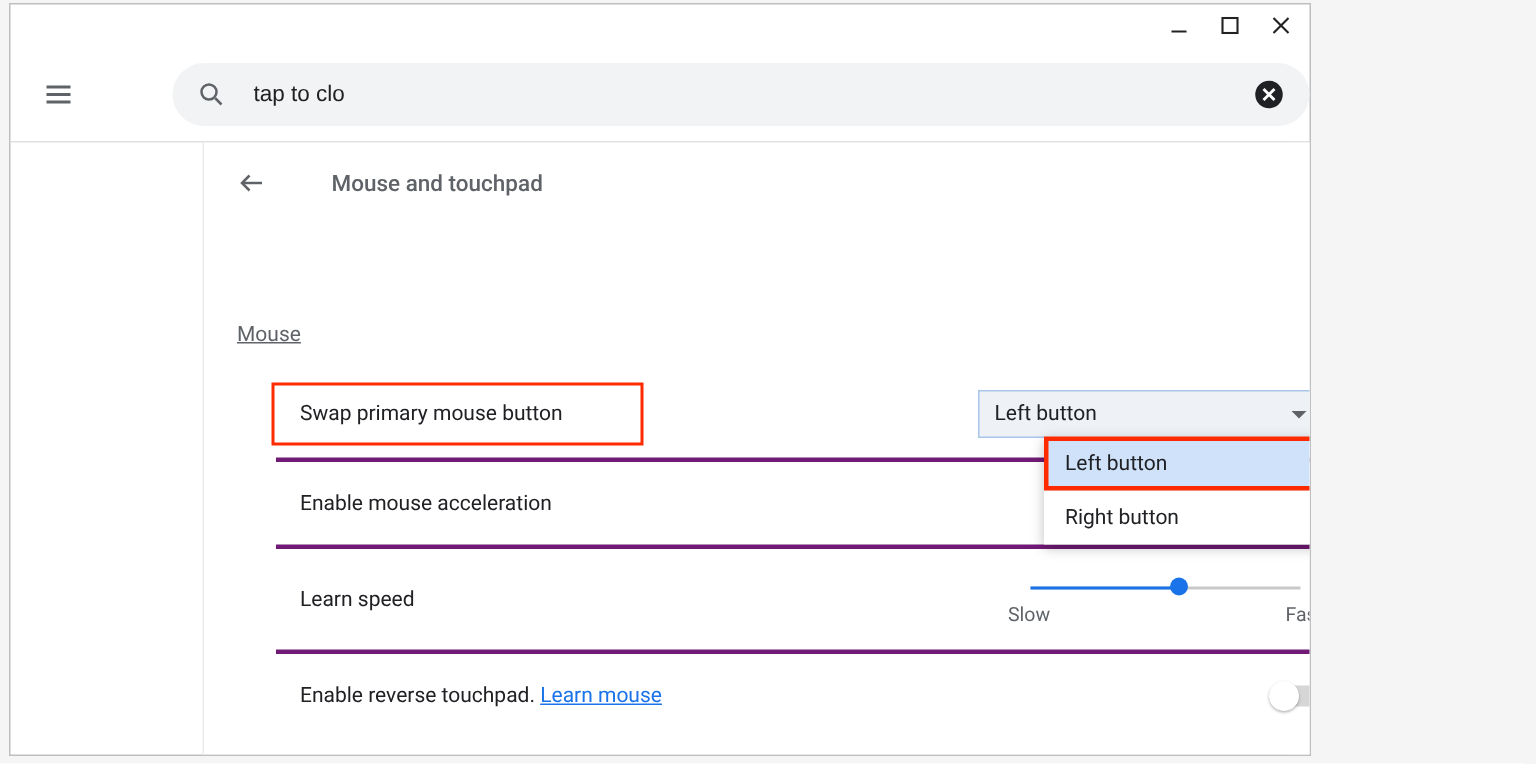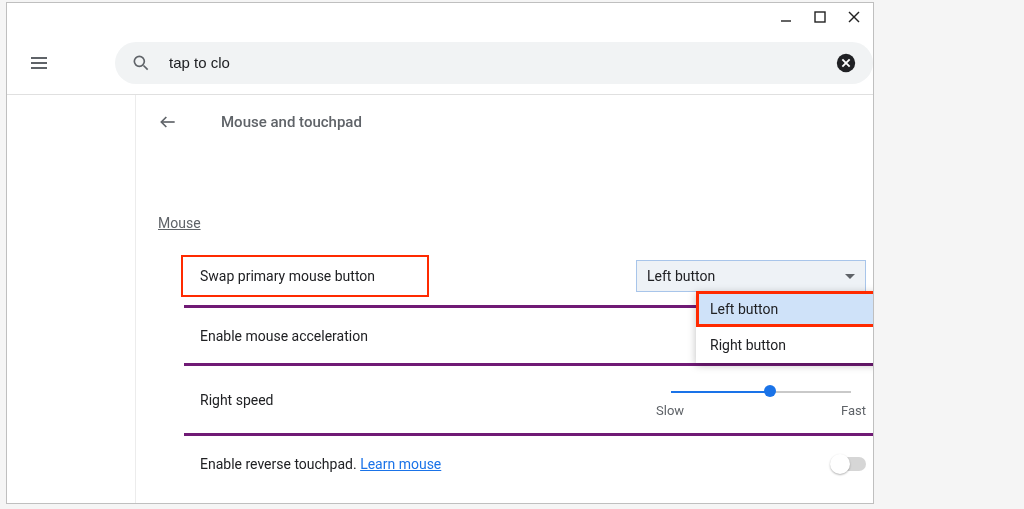--- a/index.html
+++ b/index.html
@@ -139,21 +139,21 @@
       position: absolute;
       left: 22px;
       top: 120px;
       font-size: 14px;
       color: #5f6368;
       text-decoration: underline;
     }
     .settings-list {
       position: absolute;
       left: 48px;
-      right: 28px;
+      right: 12px;
       top: 152px;
     }
     .row {
       height: 58px;
       border-top: 3px solid #701a75;
       display: flex;
       align-items: center;
       justify-content: space-between;
       padding: 0 16px;
       position: relative;
@@ -374,21 +374,21 @@
             <div class="dropdown-item selected">Left button</div>
             <div class="dropdown-item">Right button</div>
           </div>
         </div>
 
         <div class="row">
           <span class="row-label">Enable mouse acceleration</span>
         </div>
 
         <div class="row" style="height:70px;">
-          <span class="row-label">Right speed</span>
+          <span class="row-label">Learn speed</span>
           <div class="slider-col">
             <div class="slider-track">
               <div class="slider-line"></div>
               <div class="slider-fill"></div>
               <div class="slider-thumb"></div>
             </div>
             <div class="slider-labels">
               <span>Slow</span>
               <span>Fast</span>
             </div>

